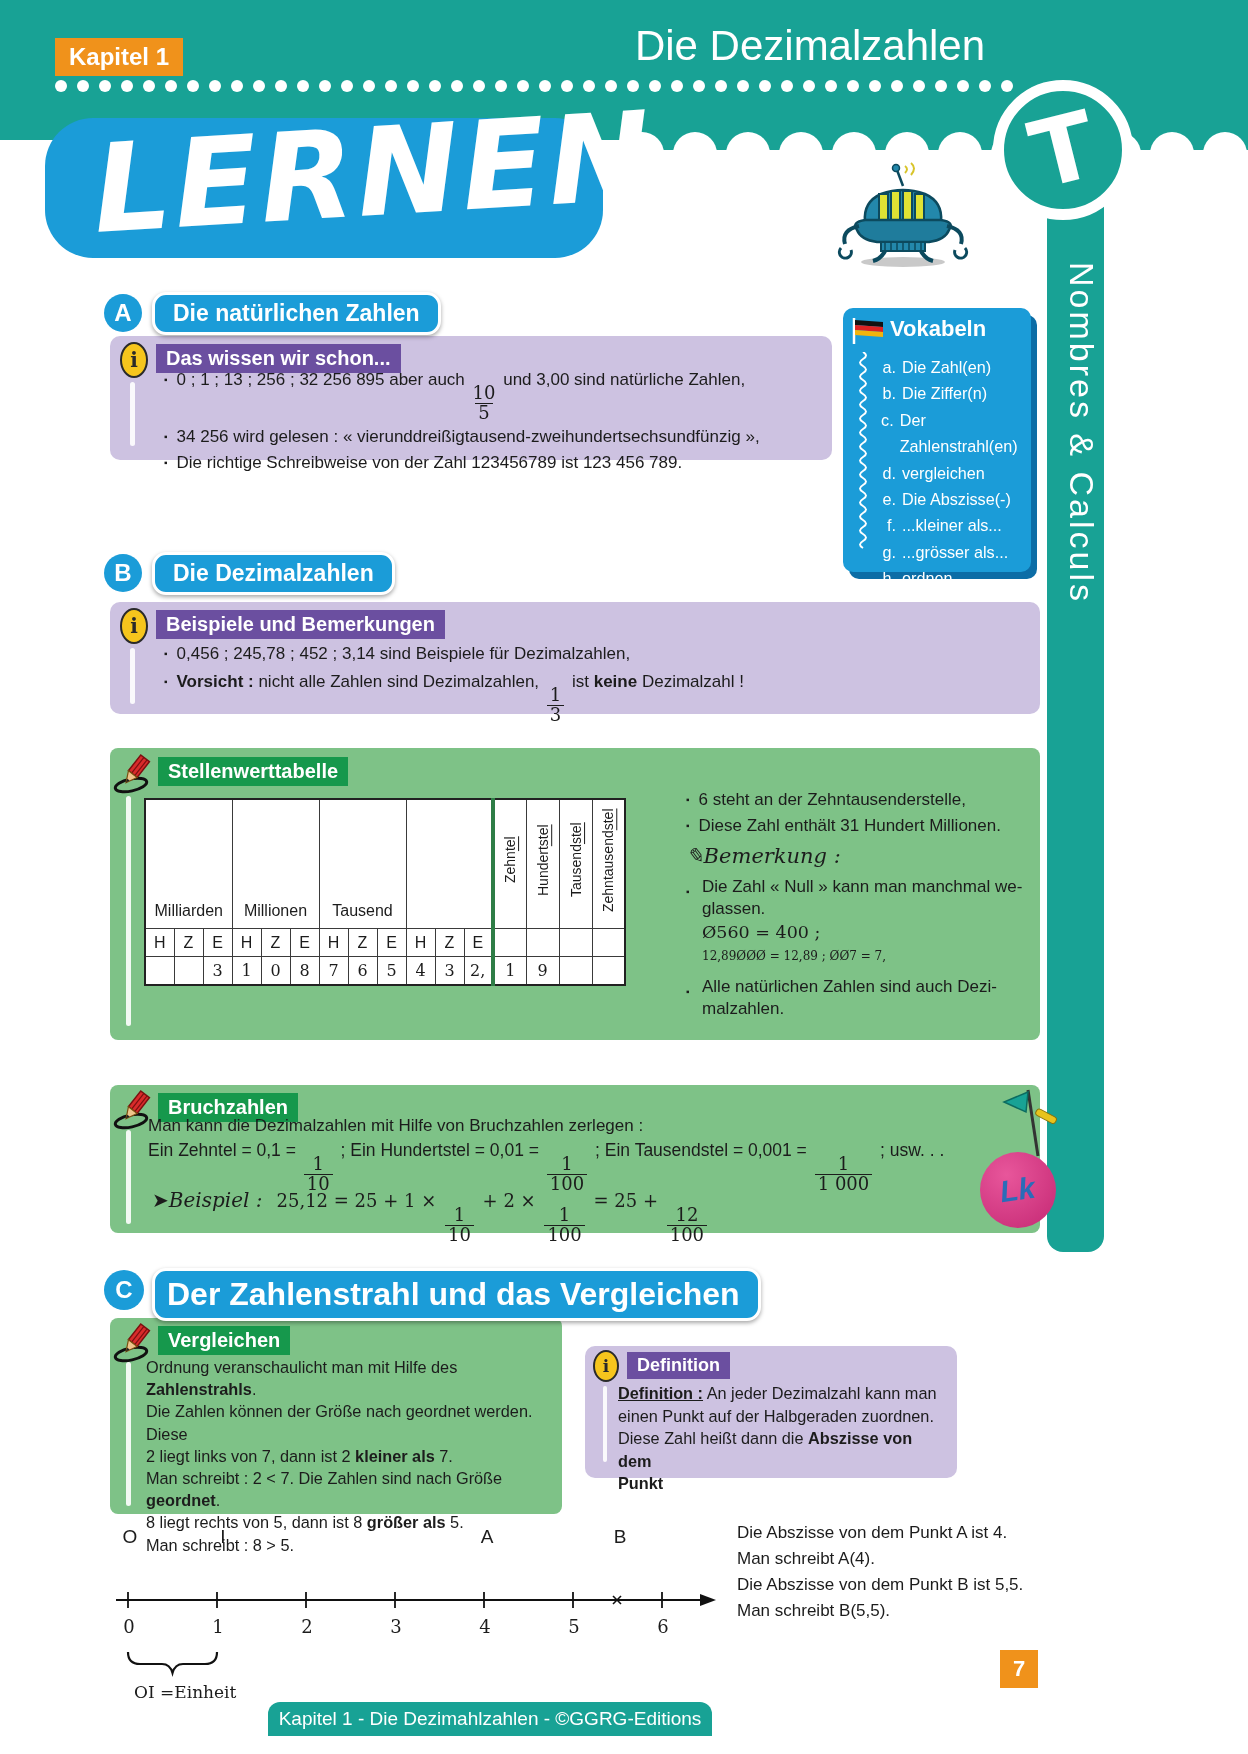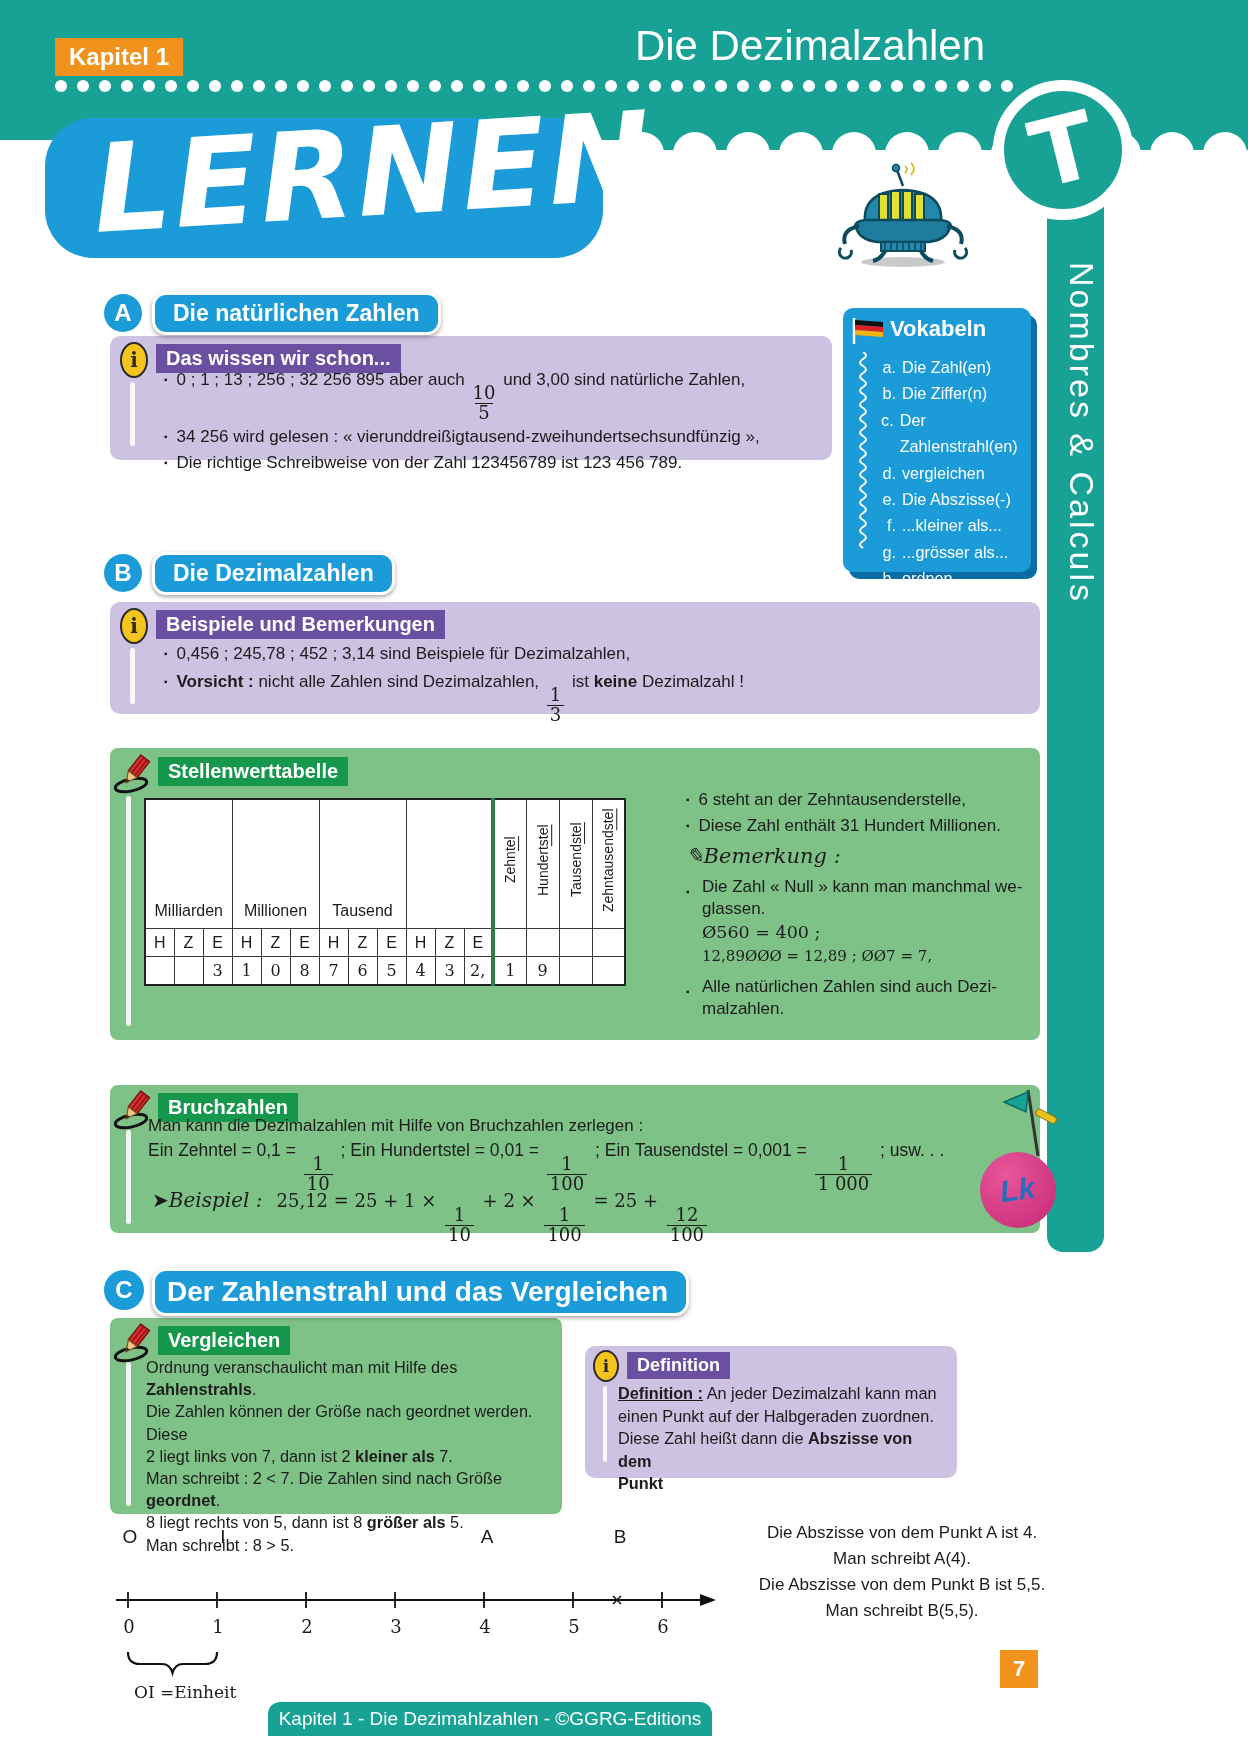--- a/index.html
+++ b/index.html
@@ -374,21 +374,21 @@
     <div class="bullet-line"><span class="bl">▪</span><span>6 steht an der Zehntausenderstelle,</span></div>
     <div class="bullet-line" style="margin-top:6px;"><span class="bl">▪</span><span>Diese Zahl enthält 31 Hundert Millionen.</span></div>
     <div style="margin-top:8px;font-family:'DejaVu Serif',serif;font-style:italic;font-size:21px;">
       <span>✎</span><span>Bemerkung :</span>
     </div>
     <div class="rbullet" style="margin-top:8px;font-size:17px;line-height:22px;">
       <span class="bl">▪</span>
       <div>Die Zahl « Null » kann man manchmal we-</div>
       <div>glassen.</div>
       <div class="math" style="font-size:17.5px;line-height:24px;">Ø560 = 400 ;</div>
-      <div class="math" style="font-size:15px;line-height:24px;">12,89ØØØ = 12,89 ; ØØ7 = 7,</div>
+      <div class="math" style="font-size:12px;line-height:24px;">12,89ØØØ = 12,89 ; ØØ7 = 7,</div>
     </div>
     <div class="rbullet just" style="margin-top:8px;font-size:17px;line-height:22px;">
       <span class="bl">▪</span>
       <div>Alle natürlichen Zahlen sind auch Dezi-</div>
       <div>malzahlen.</div>
     </div>
   </div>
 
   <div class="abs gbox" style="left:110px;top:1085px;width:930px;height:148px;"></div>
   <svg class="abs" style="left:112px;top:1088px;" width="42" height="42" viewBox="0 0 42 42">
@@ -423,21 +423,21 @@
       </span><span class="math"> + 2 × </span><span class="frac">
         <span>1</span>
         <span class="fd">100</span>
       </span><span class="math"> = 25 + </span><span class="frac">
         <span>12</span>
         <span class="fd">100</span>
       </span>
   </div>
 
   <div class="abs sec-circle" style="left:104px;top:1270px;width:40px;height:40px;">C</div>
-  <div class="abs sec-pill" style="left:152px;top:1268px;font-size:28px;padding-left:12px;">Der Zahlenstrahl und das Vergleichen</div>
+  <div class="abs sec-pill" style="left:152px;top:1268px;font-size:32px;padding-left:12px;">Der Zahlenstrahl und das Vergleichen</div>
 
   <div class="abs gbox" style="left:110px;top:1318px;width:452px;height:196px;"></div>
   <svg class="abs" style="left:112px;top:1321px;" width="42" height="42" viewBox="0 0 42 42">
     <ellipse cx="19" cy="33" rx="16" ry="6" fill="none" stroke="#111" stroke-width="3" transform="rotate(-12 19 33)"></ellipse>
     <g transform="rotate(38 21 21)">
       <rect x="16" y="2" width="11" height="20" fill="#d92b2b" stroke="#7a1010" stroke-width="1.5"></rect>
       <line x1="20" y1="2" x2="20" y2="22" stroke="#7a1010" stroke-width="1.2"></line>
       <line x1="24" y1="2" x2="24" y2="22" stroke="#7a1010" stroke-width="1.2"></line>
       <polygon points="16,22 27,22 21.5,33" fill="#efc58c" stroke="#7a5010" stroke-width="1.2"></polygon>
       <polygon points="20,29 23,29 21.5,33" fill="#222"></polygon>
@@ -499,21 +499,21 @@
 
   <div class="abs nl-num" style="left:119px;top:1616px;">0</div>
   <div class="abs nl-num" style="left:208px;top:1616px;">1</div>
   <div class="abs nl-num" style="left:297px;top:1616px;">2</div>
   <div class="abs nl-num" style="left:386px;top:1616px;">3</div>
   <div class="abs nl-num" style="left:475px;top:1616px;">4</div>
   <div class="abs nl-num" style="left:564px;top:1616px;">5</div>
   <div class="abs nl-num" style="left:653px;top:1616px;">6</div>
   <div class="abs math" style="left:134px;top:1682px;font-size:17px;">OI =Einheit</div>
 
-  <div class="abs" style="left:737px;top:1520px;width:330px;font-size:17px;line-height:26px;text-align:center;">
+  <div class="abs" style="left:737px;top:1520px;width:330px;font-size:17px;line-height:26px;">
     <div>Die Abszisse von dem Punkt A ist 4.</div>
     <div>Man schreibt A(4).</div>
     <div>Die Abszisse von dem Punkt B ist 5,5.</div>
     <div>Man schreibt B(5,5).</div>
   </div>
 
   <div class="abs page-badge">7</div>
   <div class="abs footer-bar">Kapitel 1 - Die Dezimahlzahlen - ©GGRG-Editions</div>
 
 </div>

